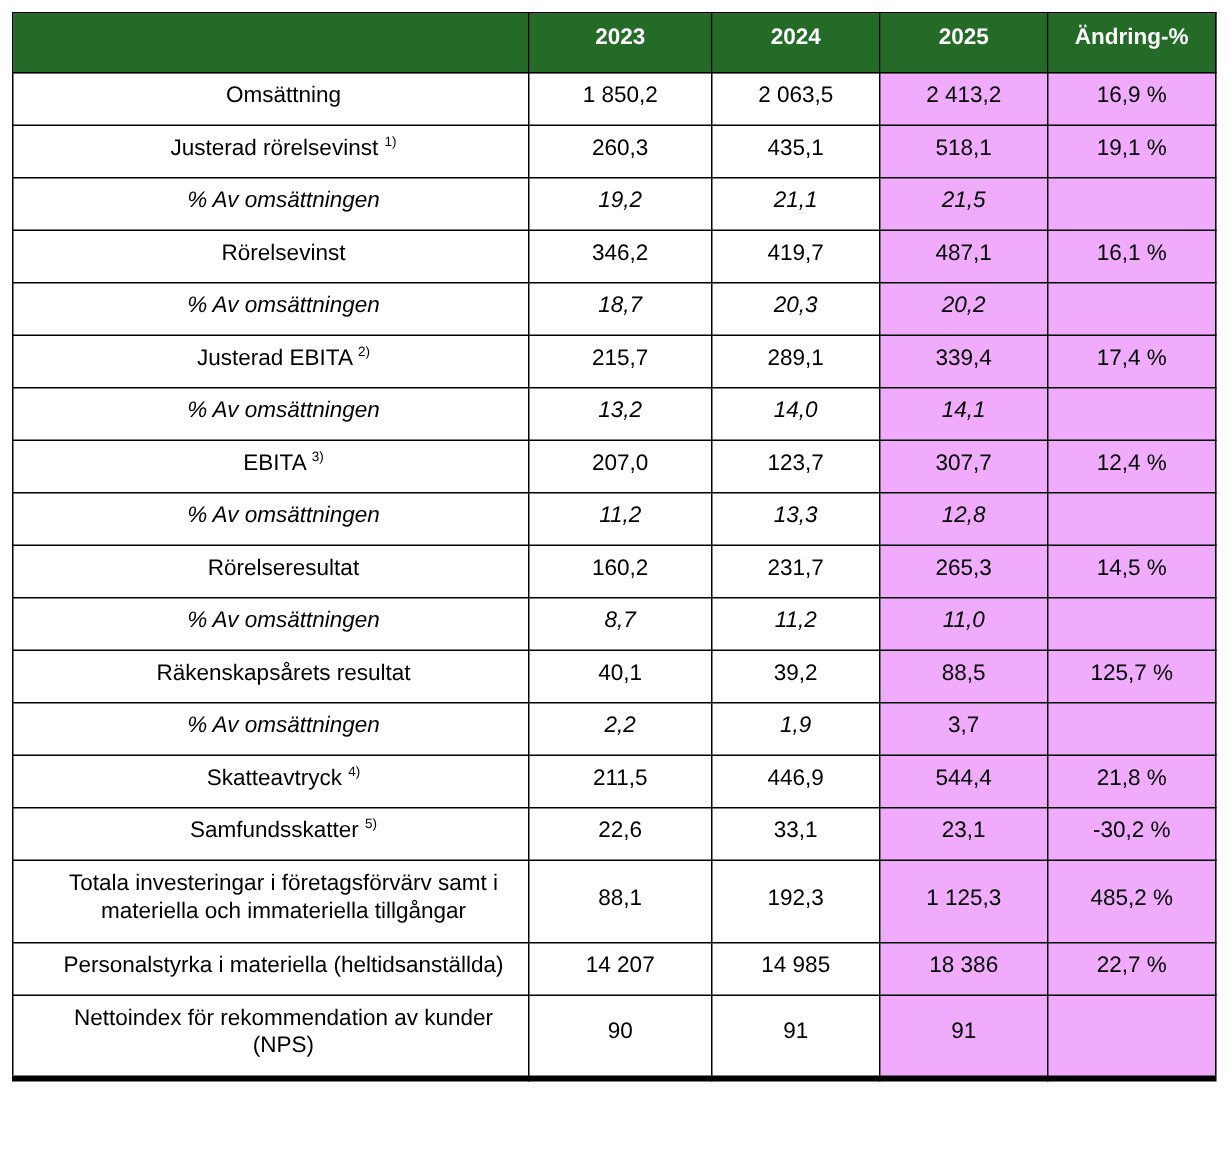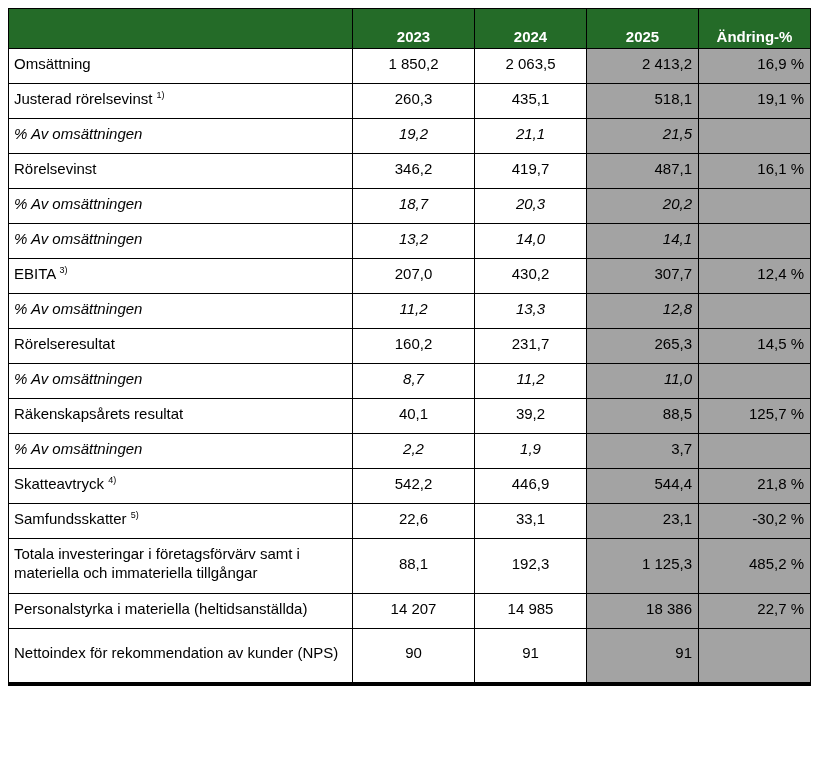--- a/index.html
+++ b/index.html
@@ -33,44 +33,43 @@
 
   thead th {
     background: #246b28;
     color: #ffffff;
     font-weight: bold;
     font-size: 15px;
     height: 40px;
     border: 1px solid #000000;
     text-align: center;
     vertical-align: top;
-    padding-top: 19px;
+    padding-top: 7px;
   }
   tbody td {
     border: 1px solid #000000;
     height: 35px;
     vertical-align: top;
     padding: 6px 6px 4px 6px;
     background: #ffffff;
     line-height: 1.25;
   }
   tbody td.col-label {
-    text-align: left;
-    padding-left: 5px;
+    text-align: center;
+    padding-left: 23px;
   }
   tbody td.col-2023,
   tbody td.col-2024,
   tbody td.col-2025,
   tbody td.col-change {
     text-align: center;
   }
   tbody td.col-2025,
   tbody td.col-change {
-    background: #a3a3a3;
-    text-align: right;
+    background: #f0abfc;
   }
   tr.tall td {
     height: 55px;
     vertical-align: middle;
     padding-top: 0;
   }
   tr.italic-row td { font-style: italic; }
   tr.italic-row td.upright { font-style: normal; margin-left: 48px; }
   sup.fn {
     font-size: 9px;
@@ -128,31 +127,38 @@
           <td class="col-2025">487,1</td>
           <td class="col-change">16,1 %</td>
         </tr>
         <tr class="italic-row">
           <td class="col-label">% Av omsättningen</td>
           <td class="col-2023">18,7</td>
           <td class="col-2024">20,3</td>
           <td class="col-2025">20,2</td>
           <td class="col-change"></td>
         </tr>
+        <tr>
+          <td class="col-label">Justerad EBITA <sup class="fn">2)</sup></td>
+          <td class="col-2023">215,7</td>
+          <td class="col-2024">289,1</td>
+          <td class="col-2025">339,4</td>
+          <td class="col-change">17,4 %</td>
+        </tr>
         <tr class="italic-row">
           <td class="col-label">% Av omsättningen</td>
           <td class="col-2023">13,2</td>
           <td class="col-2024">14,0</td>
           <td class="col-2025">14,1</td>
           <td class="col-change"></td>
         </tr>
         <tr>
           <td class="col-label">EBITA <sup class="fn">3)</sup></td>
           <td class="col-2023">207,0</td>
-          <td class="col-2024">430,2</td>
+          <td class="col-2024">123,7</td>
           <td class="col-2025">307,7</td>
           <td class="col-change">12,4 %</td>
         </tr>
         <tr class="italic-row">
           <td class="col-label">% Av omsättningen</td>
           <td class="col-2023">11,2</td>
           <td class="col-2024">13,3</td>
           <td class="col-2025">12,8</td>
           <td class="col-change"></td>
         </tr>
@@ -179,21 +185,21 @@
         </tr>
         <tr class="italic-row">
           <td class="col-label">% Av omsättningen</td>
           <td class="col-2023">2,2</td>
           <td class="col-2024">1,9</td>
           <td class="col-2025 upright">3,7</td>
           <td class="col-change"></td>
         </tr>
         <tr>
           <td class="col-label">Skatteavtryck <sup class="fn">4)</sup></td>
-          <td class="col-2023">542,2</td>
+          <td class="col-2023">211,5</td>
           <td class="col-2024">446,9</td>
           <td class="col-2025">544,4</td>
           <td class="col-change">21,8 %</td>
         </tr>
         <tr>
           <td class="col-label">Samfundsskatter <sup class="fn">5)</sup></td>
           <td class="col-2023">22,6</td>
           <td class="col-2024">33,1</td>
           <td class="col-2025">23,1</td>
           <td class="col-change">-30,2 %</td>

